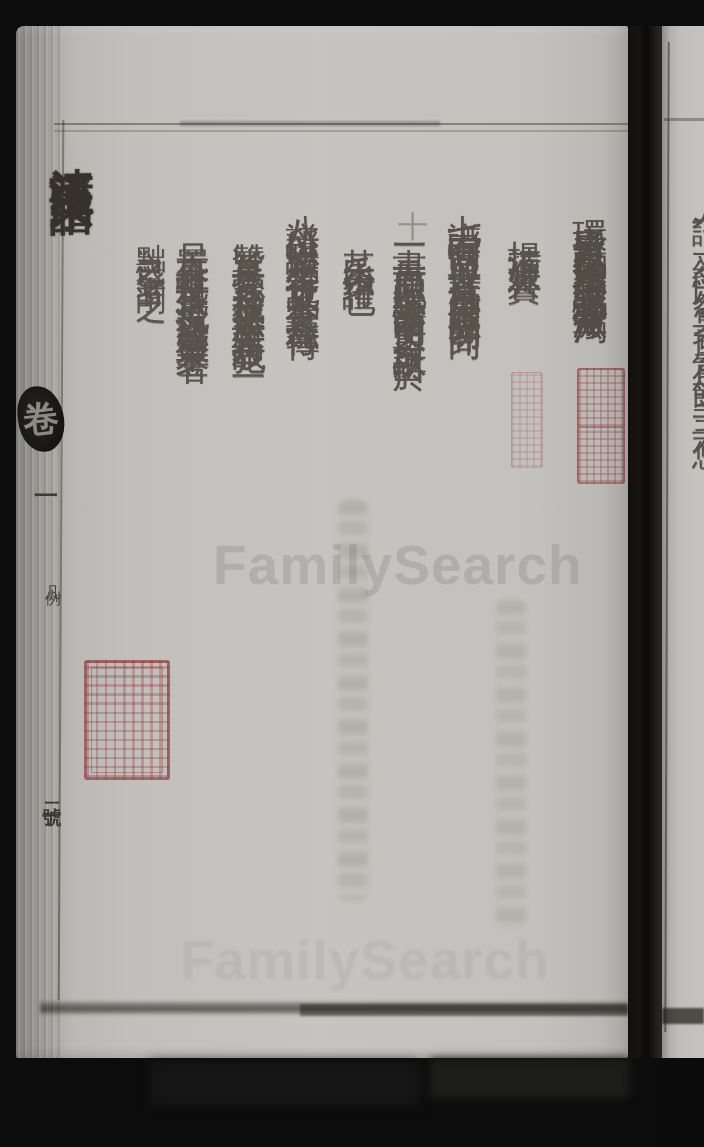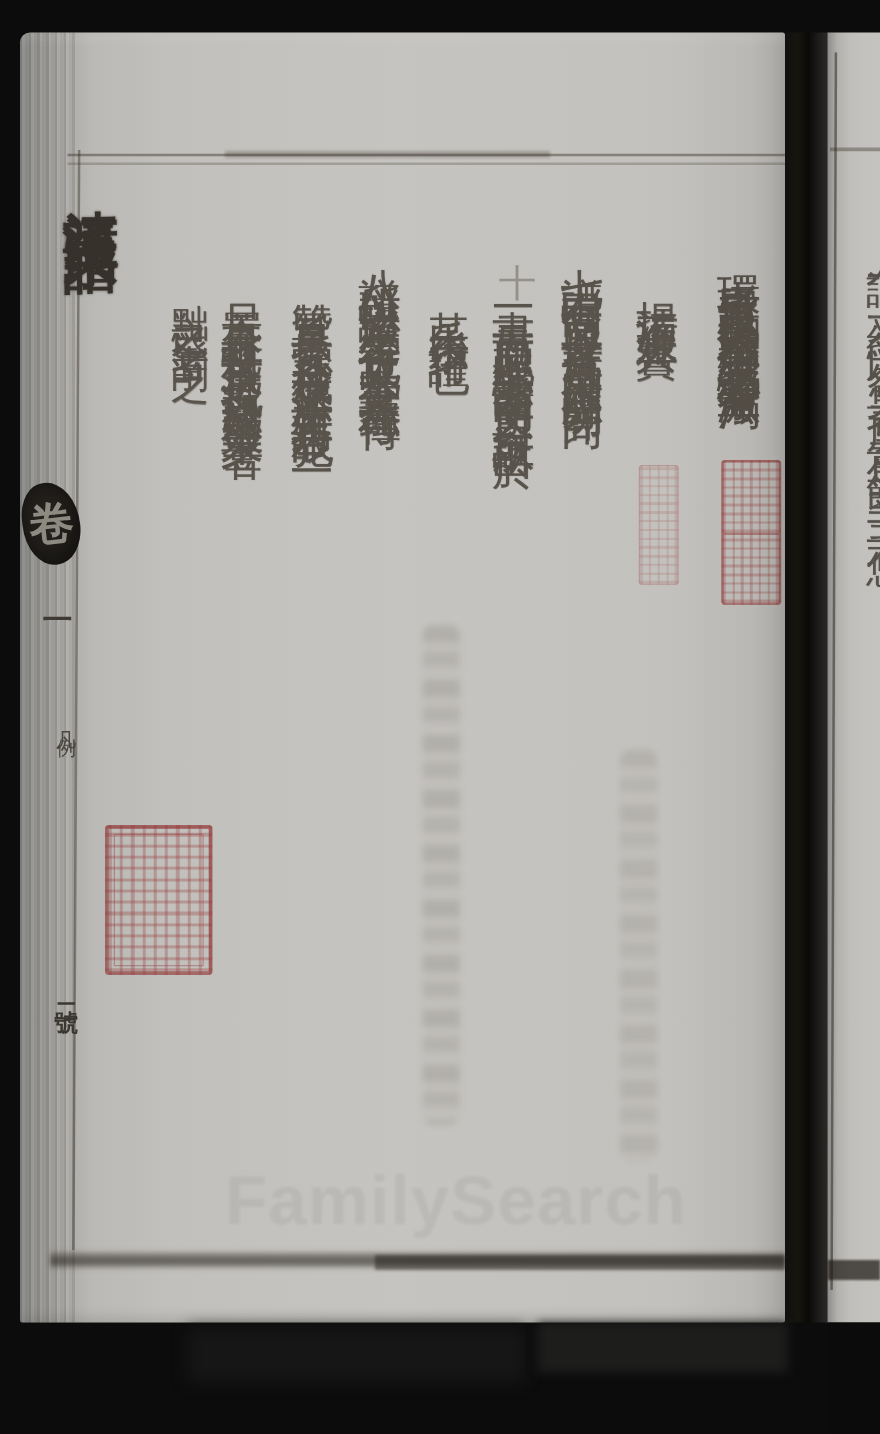--- a/index.html
+++ b/index.html
@@ -147,20 +147,21 @@
     <span>卷</span>
   </div>
   <div id="volume-no">一</div>
   <div id="section-marker">凡例</div>
   <div id="sheet-no">二號</div>
 
   <div id="seal-a" class="seal"></div>
   <div id="seal-b" class="seal"></div>
   <div id="seal-c" class="seal"></div>
 
+  <div id="wm-1" class="wm">FamilySearch</div>
   <div id="wm-2" class="wm">FamilySearch</div>
 
   <div id="facing-fragments">人譜一丈紀比怨臭表屏青年飯三王禾悠</div>
 
   <div id="bottom-patch-1"></div>
   <div id="bottom-patch-2"></div>
   <div id="bottom-patch-3"></div>
 
 </div>
 

